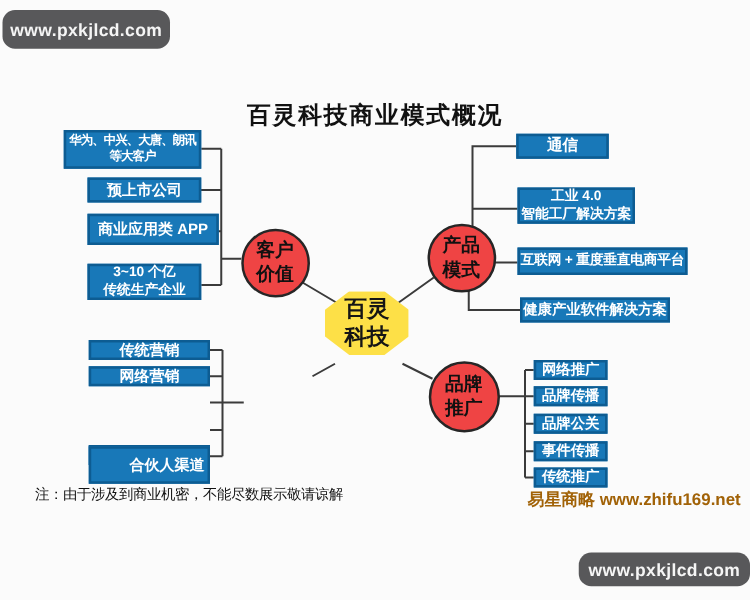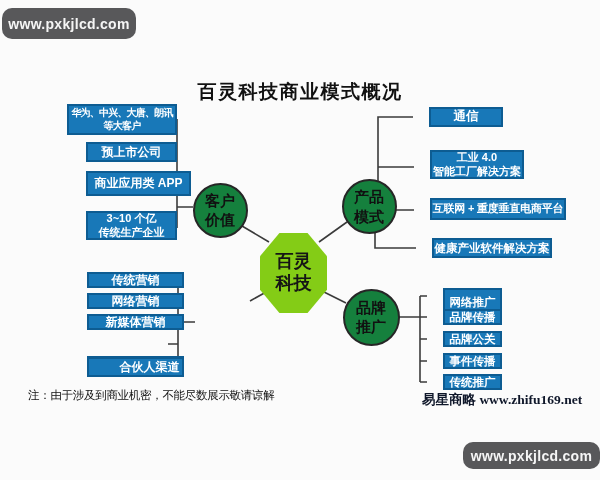--- a/index.html
+++ b/index.html
@@ -17,44 +17,44 @@
   .title {
     position: absolute; top: 79px; left: 0; width: 600px;
     text-align: center; font-size: 19px; font-weight: bold;
     letter-spacing: 1.5px; color: #111;
   }
   svg.lines { position: absolute; left: 0; top: 0; z-index: 1; }
   .bbox {
     position: absolute; z-index: 2;
     background: #1878b8; border: 2px solid #0d5c92; color: #fff;
     font-weight: bold; display: flex; align-items: center; justify-content: center;
-    text-align: center; white-space: pre-line; line-height: 1.25; margin-left: 16px;
+    text-align: center; white-space: pre-line; line-height: 1.25;
   }
   .circle {
     position: absolute; z-index: 2; border-radius: 50%;
-    background: #15803d; border: 2.5px solid #262626; color: #111;
+    background: #ef4444; border: 2.5px solid #262626; color: #111;
     font-weight: bold; font-size: 15px; line-height: 1.3;
     display: flex; align-items: center; justify-content: center;
     text-align: center; white-space: pre-line;
   }
   .hub {
-    position: absolute; z-index: 2; left: 260px; top: 233px; width: 67px; height: 80px;
-    background: #84cc16; color: #151515;
+    position: absolute; z-index: 2; left: 260px; top: 233px; width: 67px; height: 51px;
+    background: #fde047; color: #151515;
     clip-path: polygon(29% 0, 71% 0, 100% 29%, 100% 71%, 71% 100%, 29% 100%, 0 71%, 0 29%);
     display: flex; align-items: center; justify-content: center;
     text-align: center; white-space: pre-line;
     font-weight: bold; font-size: 18px; line-height: 1.22;
   }
   .note {
     position: absolute; left: 28px; top: 388px; font-size: 11.5px;
     font-weight: normal; color: #111; letter-spacing: -0.3px;
   }
   .credit {
     position: absolute; left: 422px; top: 391px; font-size: 13.5px;
-    font-weight: bold; color: #0f172a; font-family: Liberation Serif, serif;
+    font-weight: bold; color: #a16207;
   }
 </style>
 </head>
 <body>
 
 <div id="stage">
 
   <div class="wm" style="left:2px; top:8px; width:134px; height:31px;">www.pxkjlcd.com</div>
   <div class="wm" style="left:463px; top:442px; width:137px; height:27px;">www.pxkjlcd.com</div>
 
@@ -88,25 +88,24 @@
 传统生产企业</div>
 
   <div class="bbox" style="left:413px; top:107px; width:74px; height:20px; font-size:12.5px;">通信</div>
   <div class="bbox" style="left:414px; top:150px; width:94px; height:29px; font-size:11px;">工业 4.0
 智能工厂解决方案</div>
   <div class="bbox" style="left:414px; top:198px; width:136px; height:22px; font-size:11px; letter-spacing:-0.2px;">互联网 + 重度垂直电商平台</div>
   <div class="bbox" style="left:71px; top:272px; width:97px; height:16px; font-size:12px;">传统营销</div>
 
   <div class="bbox" style="left:416px; top:238px; width:120px; height:20px; font-size:11.5px;">健康产业软件解决方案</div>
   <div class="bbox" style="left:71px; top:293px; width:97px; height:16px; font-size:12px;">网络营销</div>
-  <div class="bbox" style="left:71px; top:314px; width:97px; height:16px; font-size:12px;">新媒体营销</div>
   <div class="bbox" style="left:71px; top:356px; width:97px; height:16px; font-size:12px;">课程营销</div>
-  <div class="bbox" style="left:71px; top:357px; width:97px; height:20px; font-size:12px;padding-left:28px;">合伙人渠道</div>
+  <div class="bbox" style="left:71px; top:357px; width:97px; height:30px; font-size:12px;padding-left:28px;">合伙人渠道</div>
 
-  <div class="bbox" style="left:427px; top:288px; width:59px; height:28px; font-size:11.5px;">网络推广</div>
+  <div class="bbox" style="left:427px; top:288px; width:59px; height:16px; font-size:11.5px;">网络推广</div>
   <div class="bbox" style="left:427px; top:309px; width:59px; height:16px; font-size:11.5px;">品牌传播</div>
   <div class="bbox" style="left:427px; top:331px; width:59px; height:16px; font-size:11.5px;">品牌公关</div>
   <div class="bbox" style="left:427px; top:353px; width:59px; height:16px; font-size:11.5px;">事件传播</div>
   <div class="bbox" style="left:427px; top:374px; width:59px; height:16px; font-size:11.5px;">传统推广</div>
 
   <div class="note">注：由于涉及到商业机密，不能尽数展示敬请谅解</div>
   <div class="credit">易星商略 www.zhifu169.net</div>
 
 </div>
 

